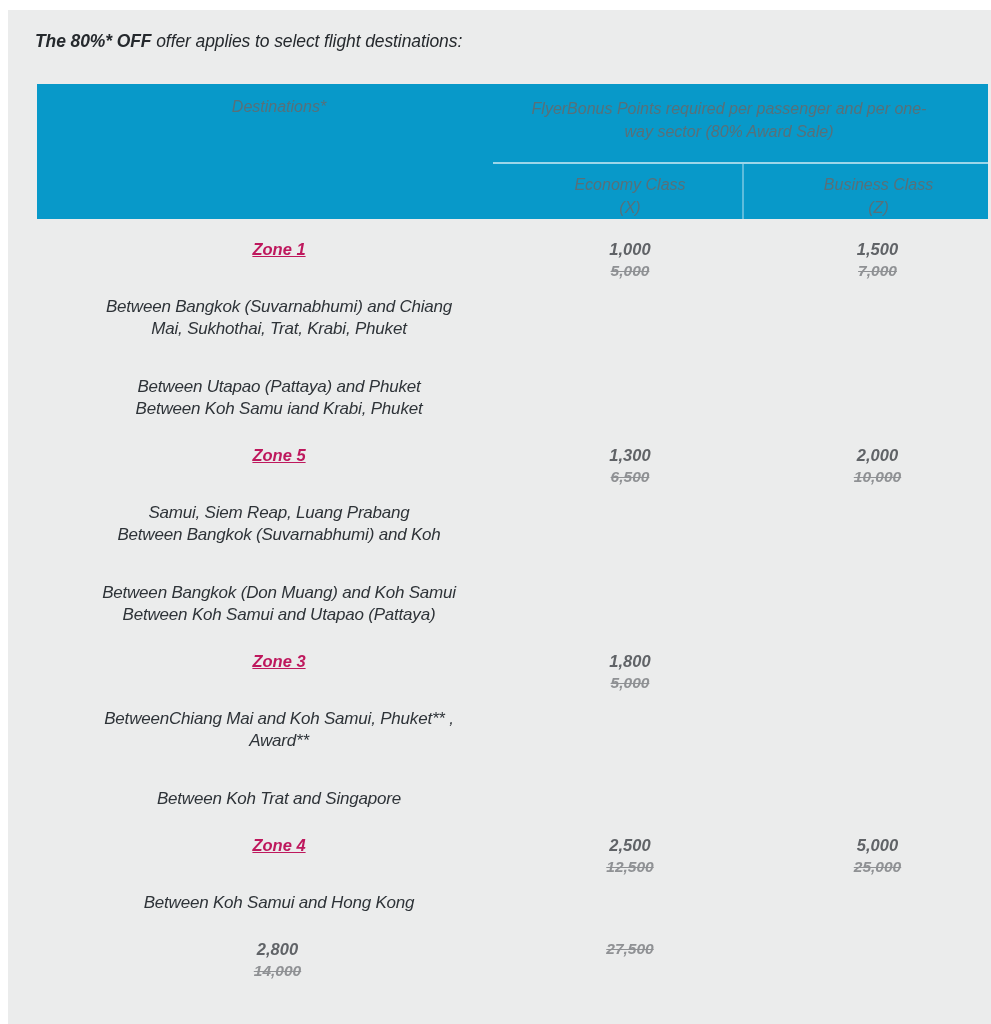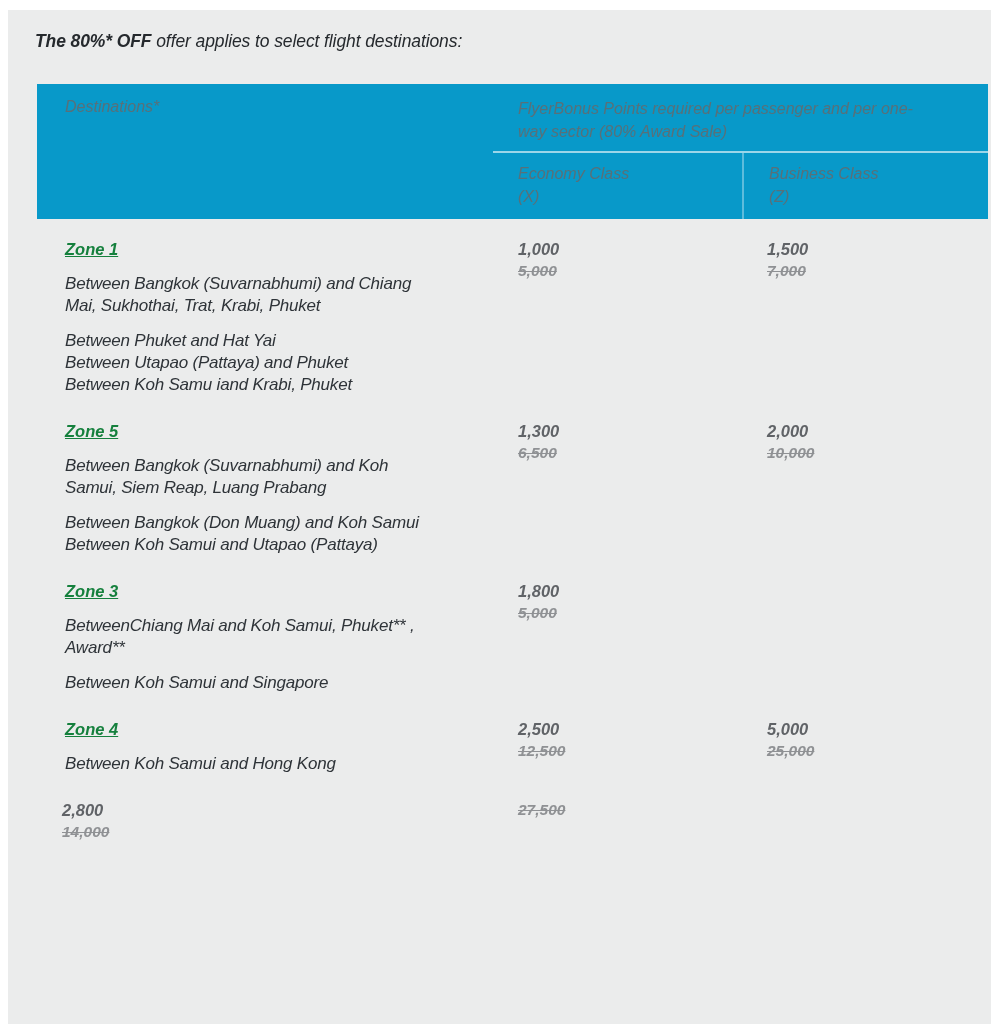--- a/index.html
+++ b/index.html
@@ -20,21 +20,21 @@
   }
   .intro {
     margin: 0 0 0 27px;
     font-size: 17.5px;
     line-height: 24px;
     color: #25292d;
     letter-spacing: -0.1px;
   }
   .intro .intro-bold { font-weight: bold; }
 
-  .aw-table { margin: 31px 3px 0 29px; width: 951px; }
+  .aw-table { margin: 31px 3px 0 29px; width: 951px; text-align: center; }
 
   
   .thead {
     background: #0899c9;
     display: flex;
     height: 135px;
     color: #587079;
   }
   .th-dest {
     width: 456px;
@@ -47,43 +47,43 @@
     padding: 13px 48px 0 25px;
     font-size: 16px;
     line-height: 23px;
   }
   .points-sub {
     flex: 1;
     border-top: 2px solid rgba(255,255,255,0.6);
     display: flex;
   }
   .points-sub .sub-cell {
-    padding: 9px 0 11px 25px;
+    padding: 9px 0 0 25px;
     font-size: 16px;
     line-height: 23px;
   }
   .sub-eco { width: 249px; }
   .sub-bus { width: 246px; border-left: 2px solid rgba(255,255,255,0.35); }
 
   
   .zone {
     display: grid;
     grid-template-columns: 456px 249px 246px;
     padding: 19px 0 5px 0;
   }
   .zone-left { padding-left: 28px; }
   .zone-name {
     font-weight: bold;
     font-size: 16.5px;
     line-height: 22px;
-    color: #15803d;
+    color: #be185d;
     text-decoration: underline;
     display: inline-block;
   }
-  .route-group { margin-top: 13px; }
+  .route-group { margin-top: 36px; }
   .route-line {
     font-size: 17px;
     line-height: 22px;
     color: #2e3338;
     letter-spacing: -0.2px;
   }
   .val-cell { padding-left: 25px; }
   .val-sale {
     font-weight: bold;
     font-size: 16.5px;
@@ -125,41 +125,40 @@
     </div>
 
     <div class="zone">
       <div class="zone-left">
         <span class="zone-name">Zone 1</span>
         <div class="route-group">
           <div class="route-line">Between Bangkok (Suvarnabhumi) and Chiang</div>
           <div class="route-line">Mai, Sukhothai, Trat, Krabi, Phuket</div>
         </div>
         <div class="route-group">
-          <div class="route-line">Between Phuket and Hat Yai</div>
           <div class="route-line">Between Utapao (Pattaya) and Phuket</div>
           <div class="route-line">Between Koh Samu iand Krabi, Phuket</div>
         </div>
       </div>
       <div class="val-cell">
         <div class="val-sale">1,000</div>
         <div class="val-reg">5,000</div>
       </div>
       <div class="val-cell">
         <div class="val-sale">1,500</div>
         <div class="val-reg">7,000</div>
       </div>
     </div>
 
     <div class="zone">
       <div class="zone-left">
         <span class="zone-name">Zone 5</span>
         <div class="route-group">
+          <div class="route-line">Samui, Siem Reap, Luang Prabang</div>
           <div class="route-line">Between Bangkok (Suvarnabhumi) and Koh</div>
-          <div class="route-line">Samui, Siem Reap, Luang Prabang</div>
         </div>
         <div class="route-group">
           <div class="route-line">Between Bangkok (Don Muang) and Koh Samui</div>
           <div class="route-line">Between Koh Samui and Utapao (Pattaya)</div>
         </div>
       </div>
       <div class="val-cell">
         <div class="val-sale">1,300</div>
         <div class="val-reg">6,500</div>
       </div>
@@ -170,21 +169,21 @@
     </div>
 
     <div class="zone">
       <div class="zone-left">
         <span class="zone-name">Zone 3</span>
         <div class="route-group">
           <div class="route-line">BetweenChiang Mai and Koh Samui, Phuket** ,</div>
           <div class="route-line">Award**</div>
         </div>
         <div class="route-group">
-          <div class="route-line">Between Koh Samui and Singapore</div>
+          <div class="route-line">Between Koh Trat and Singapore</div>
         </div>
       </div>
       <div class="val-cell">
         <div class="val-sale">1,800</div>
         <div class="val-reg">5,000</div>
       </div>
     </div>
 
     <div class="zone">
       <div class="zone-left">

